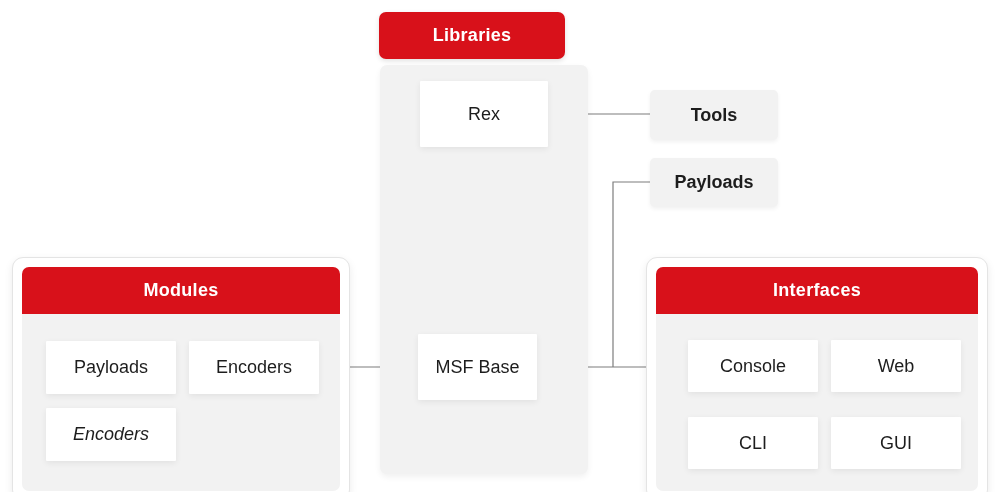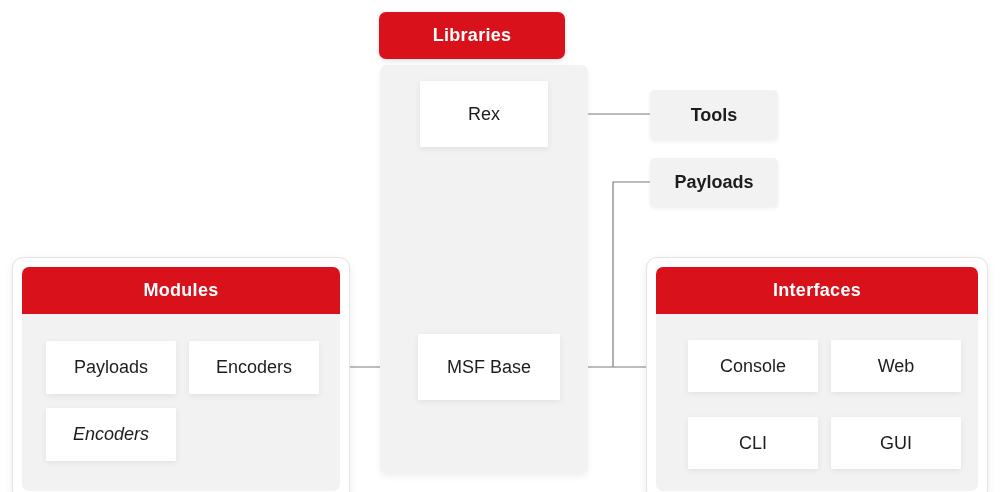--- a/index.html
+++ b/index.html
@@ -75,21 +75,21 @@
     box-shadow: 0 2px 6px rgba(0,0,0,0.07);
     display: flex;
     align-items: center;
     justify-content: center;
     font-size: 18px;
     font-weight: 500;
     color: var(--text-dark, #1d1d1d);
   }
   .node-rex      { left: 420px; top: 81px;  width: 128px; height: 66px; }
   .node-msfcore  { left: 418px; top: 202px; width: 130px; height: 75px; }
-  .node-msfbase  { left: 418px; top: 334px; width: 142px; height: 66px; }
+  .node-msfbase  { left: 418px; top: 334px; width: 119px; height: 66px; }
 
   
   .gray-node {
     position: absolute;
     background: var(--panel-gray, #f2f2f2);
     border-radius: 5px;
     box-shadow: 0 2px 4px rgba(0,0,0,0.06);
     display: flex;
     align-items: center;
     justify-content: center;

